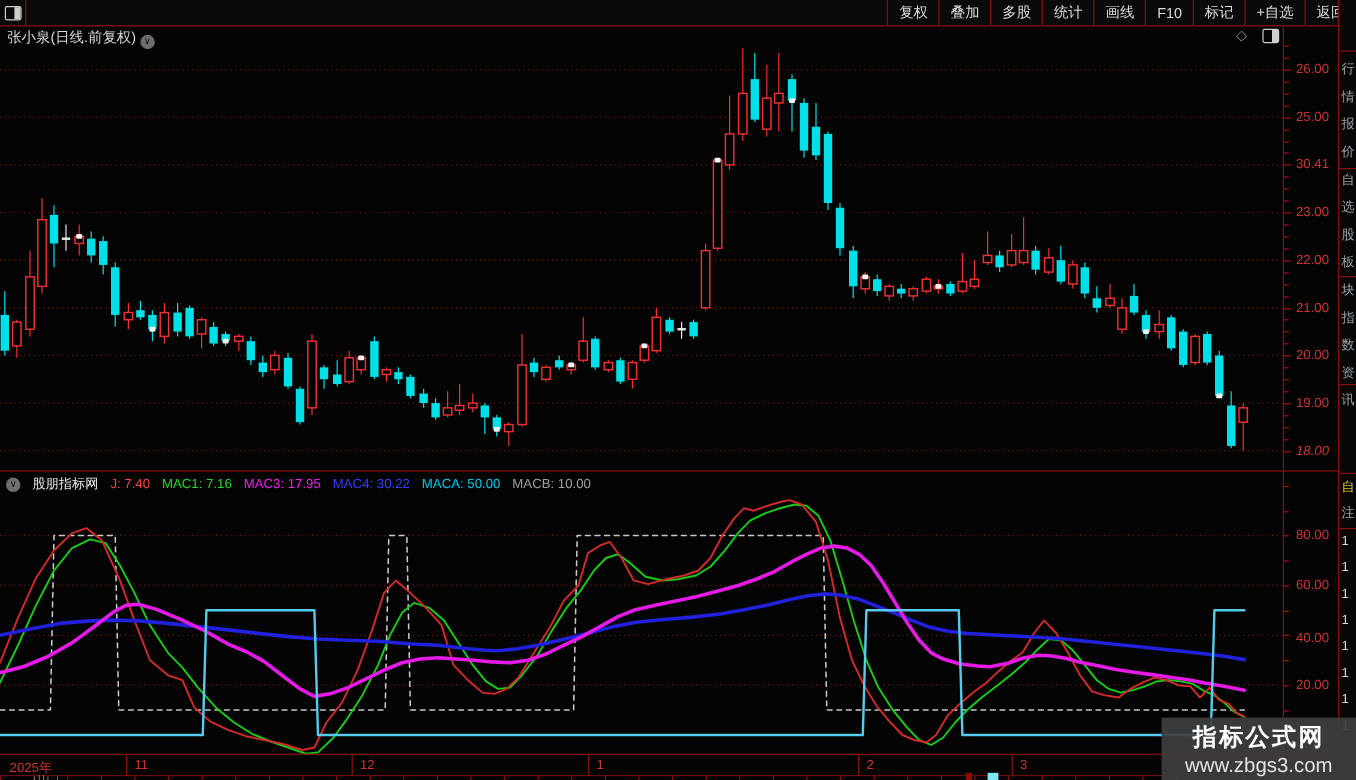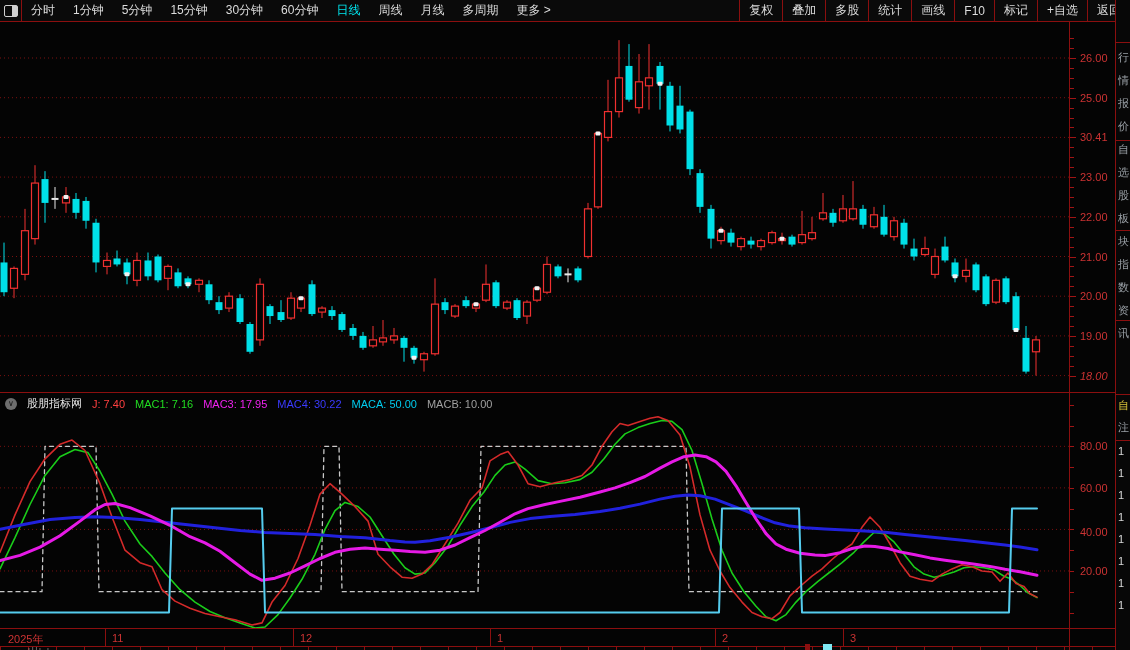--- a/index.html
+++ b/index.html
@@ -60,47 +60,42 @@
   #wm2{color:#e2e2e2;font-size:17px;margin-top:0px;}
 </style>
 </head>
 <body>
 
 <div id="root">
 
   <div id="topbar">
     <div class="winicon">
         <span class="splitglyph"></span>
-      </div>
-    <div id="menu-left">
-        <div class="mi">分时</div>
-        <div class="mi">1分钟</div>
-        <div class="mi">5分钟</div>
-        <div class="mi">15分钟</div>
-        <div class="mi">30分钟</div>
-        <div class="mi">60分钟</div>
-        <div class="mi active">日线</div>
-        <div class="mi">周线</div>
-        <div class="mi">月线</div>
-        <div class="mi">多周期</div>
-        <div class="mi">更多 &gt;</div>
       </div>
     <div id="menu-right">
         <div class="mi">复权</div>
         <div class="mi">叠加</div>
         <div class="mi">多股</div>
         <div class="mi">统计</div>
         <div class="mi">画线</div>
         <div class="mi">F10</div>
         <div class="mi">标记</div>
         <div class="mi">+自选</div>
         <div class="mi">返回</div>
       </div>
   </div>
 
+  <div id="titlerow">
+    <span id="stock-title">
+      <span>张小泉(日线.前复权)</span>
+      <span class="circ-chev">∨</span>
+    </span>
+    <span id="diamond-icon">◇</span>
+    <span id="split-icon2" class="splitglyph"></span>
+  </div>
 
   <div id="price-panel"><svg width="1069" height="354" viewBox="0 0 1069 354">
         <line x1="0" y1="337.6" x2="1069" y2="337.6" stroke="#7a1010" stroke-width="1" stroke-dasharray="1 3"></line>
         <line x1="0" y1="297.90000000000003" x2="1069" y2="297.90000000000003" stroke="#7a1010" stroke-width="1" stroke-dasharray="1 3"></line>
         <line x1="0" y1="258.20000000000005" x2="1069" y2="258.20000000000005" stroke="#7a1010" stroke-width="1" stroke-dasharray="1 3"></line>
         <line x1="0" y1="218.5" x2="1069" y2="218.5" stroke="#7a1010" stroke-width="1" stroke-dasharray="1 3"></line>
         <line x1="0" y1="178.8" x2="1069" y2="178.8" stroke="#7a1010" stroke-width="1" stroke-dasharray="1 3"></line>
         <line x1="0" y1="139.10000000000002" x2="1069" y2="139.10000000000002" stroke="#7a1010" stroke-width="1" stroke-dasharray="1 3"></line>
         <line x1="0" y1="99.4" x2="1069" y2="99.4" stroke="#7a1010" stroke-width="1" stroke-dasharray="1 3"></line>
         <line x1="0" y1="59.7" x2="1069" y2="59.7" stroke="#7a1010" stroke-width="1" stroke-dasharray="1 3"></line>
@@ -504,13 +499,17 @@
       <div class="sg num" style="top: 577px;">1</div>
       <div class="sg num" style="top: 599px;">1</div>
       <div class="sline" style="top: 42px;"></div>
       <div class="sline" style="top: 140px;"></div>
       <div class="sline" style="top: 230px;"></div>
       <div class="sline" style="top: 320px;"></div>
       <div class="sline" style="top: 394px;"></div>
       <div class="sline" style="top: 440px;"></div>
     </div>
 
+  <div id="watermark">
+    <div id="wm1">指标公式网</div>
+    <div id="wm2">www.zbgs3.com</div>
+  </div>
 </div>
 
 </body></html>

